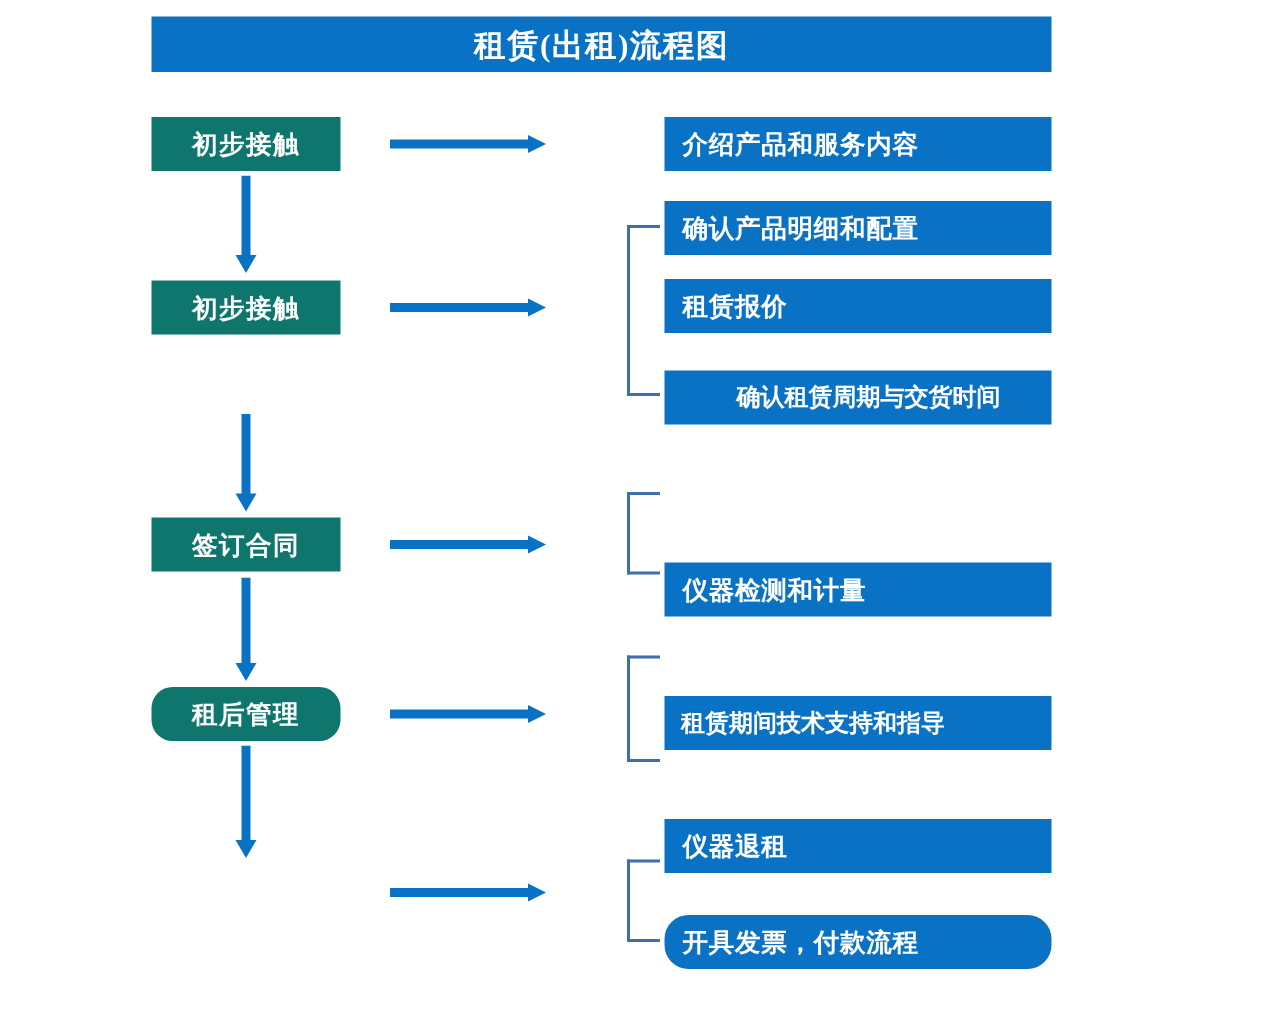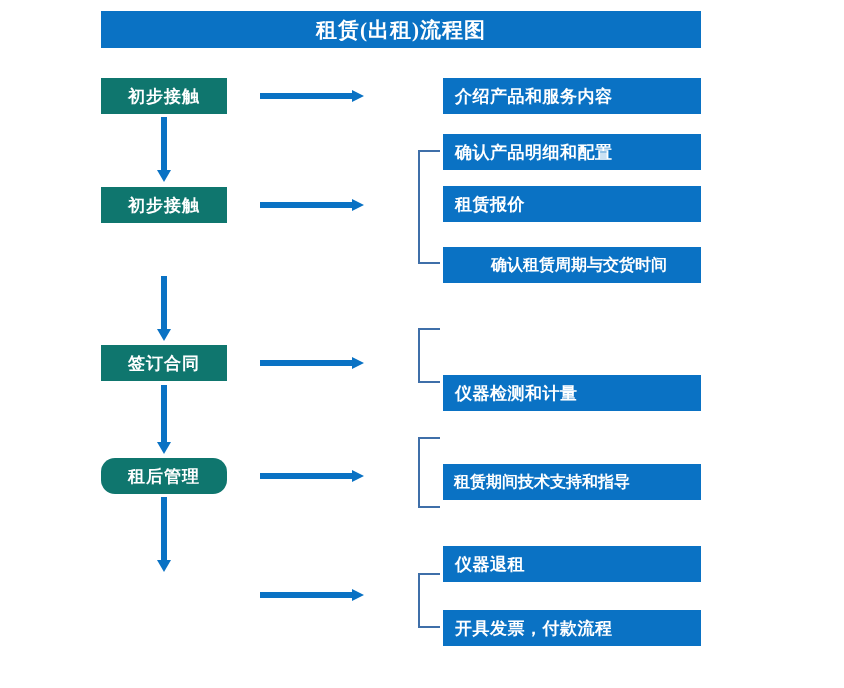--- a/index.html
+++ b/index.html
@@ -190,15 +190,15 @@
   <div class="detail-box tight" style="top:247px;padding-left:48px;">确认租赁周期与交货时间</div>
 
 
   <div class="detail-box" style="top:375px;">仪器检测和计量</div>
 
 
   <div class="detail-box tight" style="top:464px;">租赁期间技术支持和指导</div>
 
   <div class="detail-box" style="top:546px;">仪器退租</div>
 
-  <div class="detail-box" style="top:610px;">开具发票，付款流程</div>
+  <div class="detail-box" style="top:610px;border-radius:16px;">开具发票，付款流程</div>
 
 </div>
 
 </body></html>

